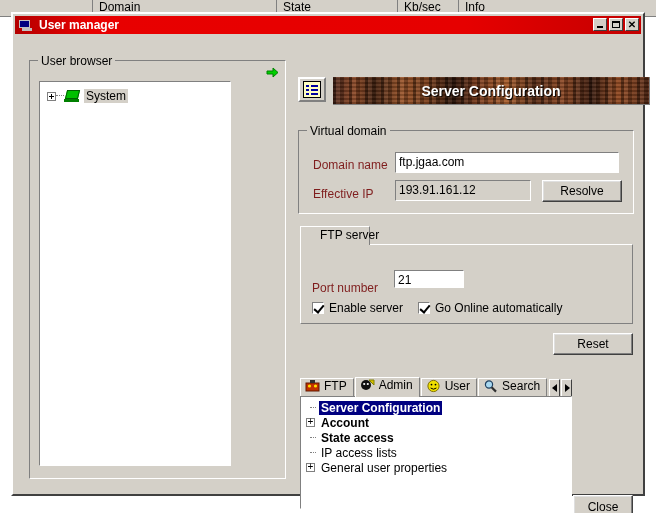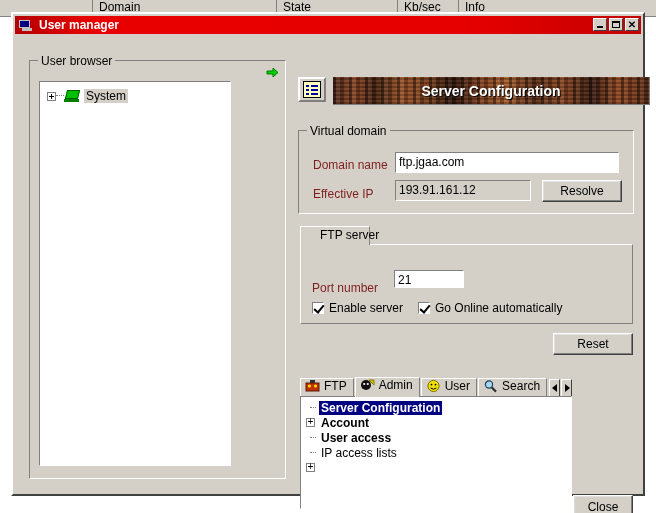--- a/index.html
+++ b/index.html
@@ -669,29 +669,30 @@
         <span class="ltext bold sel">Server Configuration</span>
       </div>
 
       <div class="litem">
         <span class="exp has"></span>
         <span class="ltext bold">Account</span>
       </div>
 
       <div class="litem">
         <span class="lead"></span>
-        <span class="ltext bold">User access</span>
+        <span class="ltext bold">State access</span>
       </div>
 
       <div class="litem">
         <span class="lead"></span>
         <span class="ltext">IP access lists</span>
       </div>
 
       <div class="litem">
         <span class="exp has"></span>
+        <span class="ltext">General user properties</span>
       </div>
     </div>
 
     <div class="btn" style="left:558px; top:459px; width:60px; height:24px; line-height:22px;">Close</div>
 
   </div>
 </div>
 
 </body></html>

